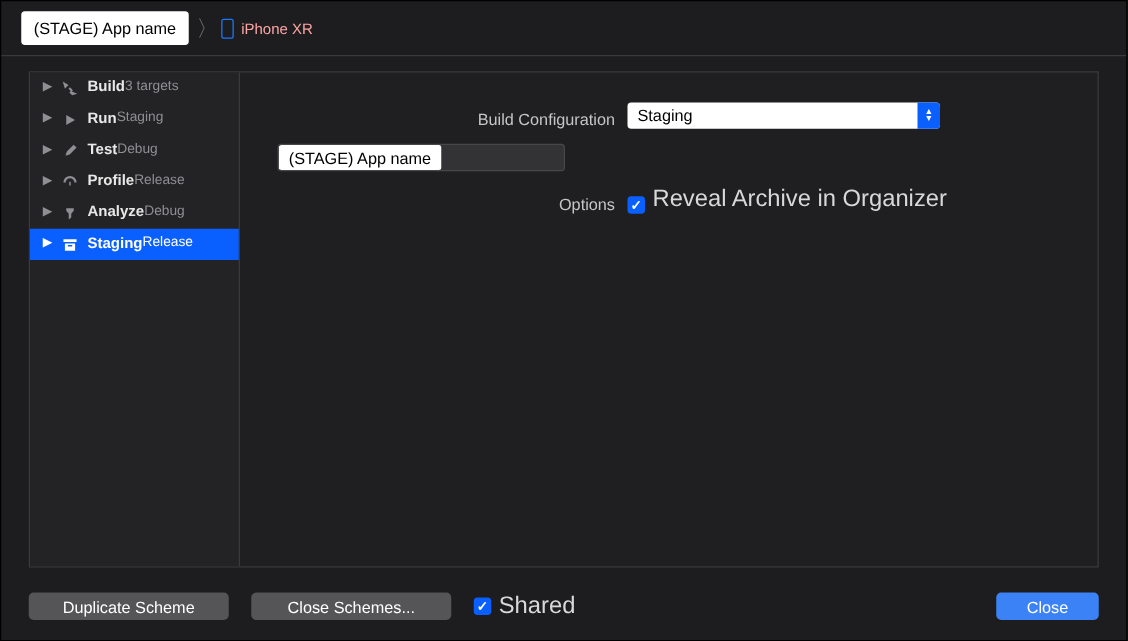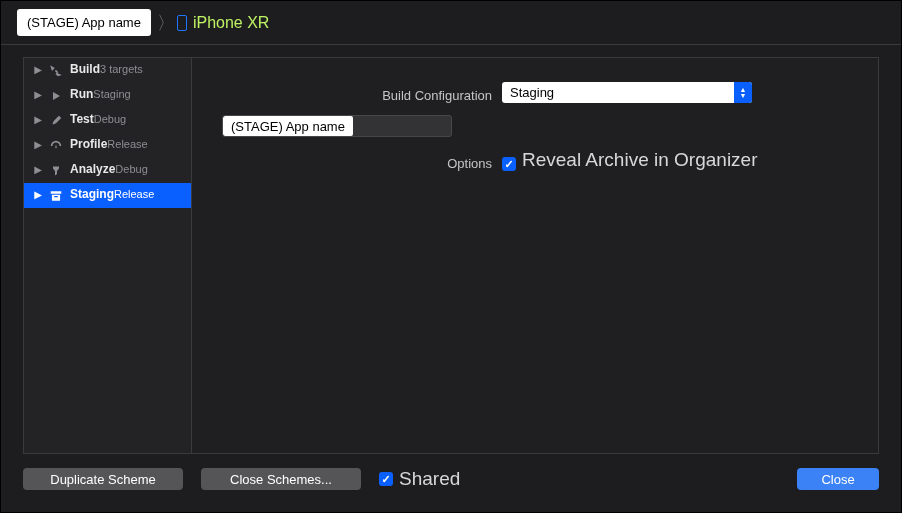--- a/index.html
+++ b/index.html
@@ -40,22 +40,22 @@
     .device-icon {
       width: 10px;
       height: 16px;
       border: 1.5px solid #1e78ff;
       border-radius: 2px;
       display: inline-block;
       margin-right: 6px;
       position: relative;
     }
     .crumb-device {
-      color: #bef264;
-      font-size: 16px;
+      color: #fca5a5;
+      font-size: 12px;
     }
     
     .main {
       position: absolute;
       top: 56px;
       left: 22px;
       right: 22px;
       bottom: 58px;
       border: 1px solid #3a3a3c;
       background: #1f1f21;
@@ -177,21 +177,21 @@
     }
     .cb-label { font-size: 19px; color: #d8d8d8; }
     
     .footer {
       position: absolute;
       left: 22px;
       right: 22px;
       bottom: 16px;
       height: 28px;
       display: flex;
-      align-items: flex-start;
+      align-items: flex-end;
       gap: 18px;
     }
     .btn {
       height: 22px;
       padding: 0 20px;
       border-radius: 4px;
       font-size: 13px;
       display: inline-flex;
       align-items: center;
       justify-content: center;

